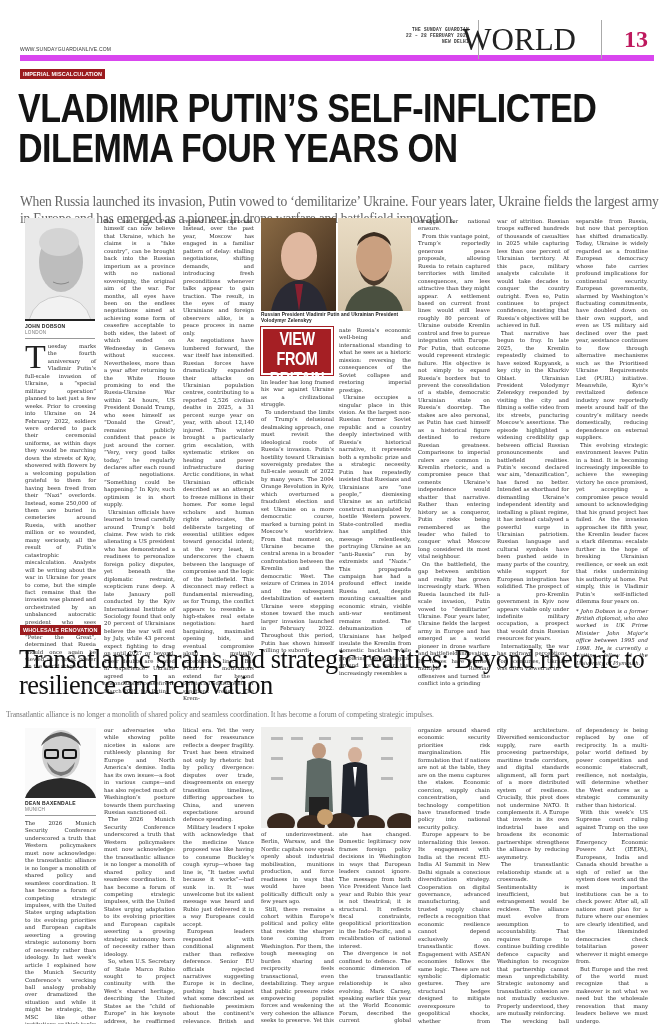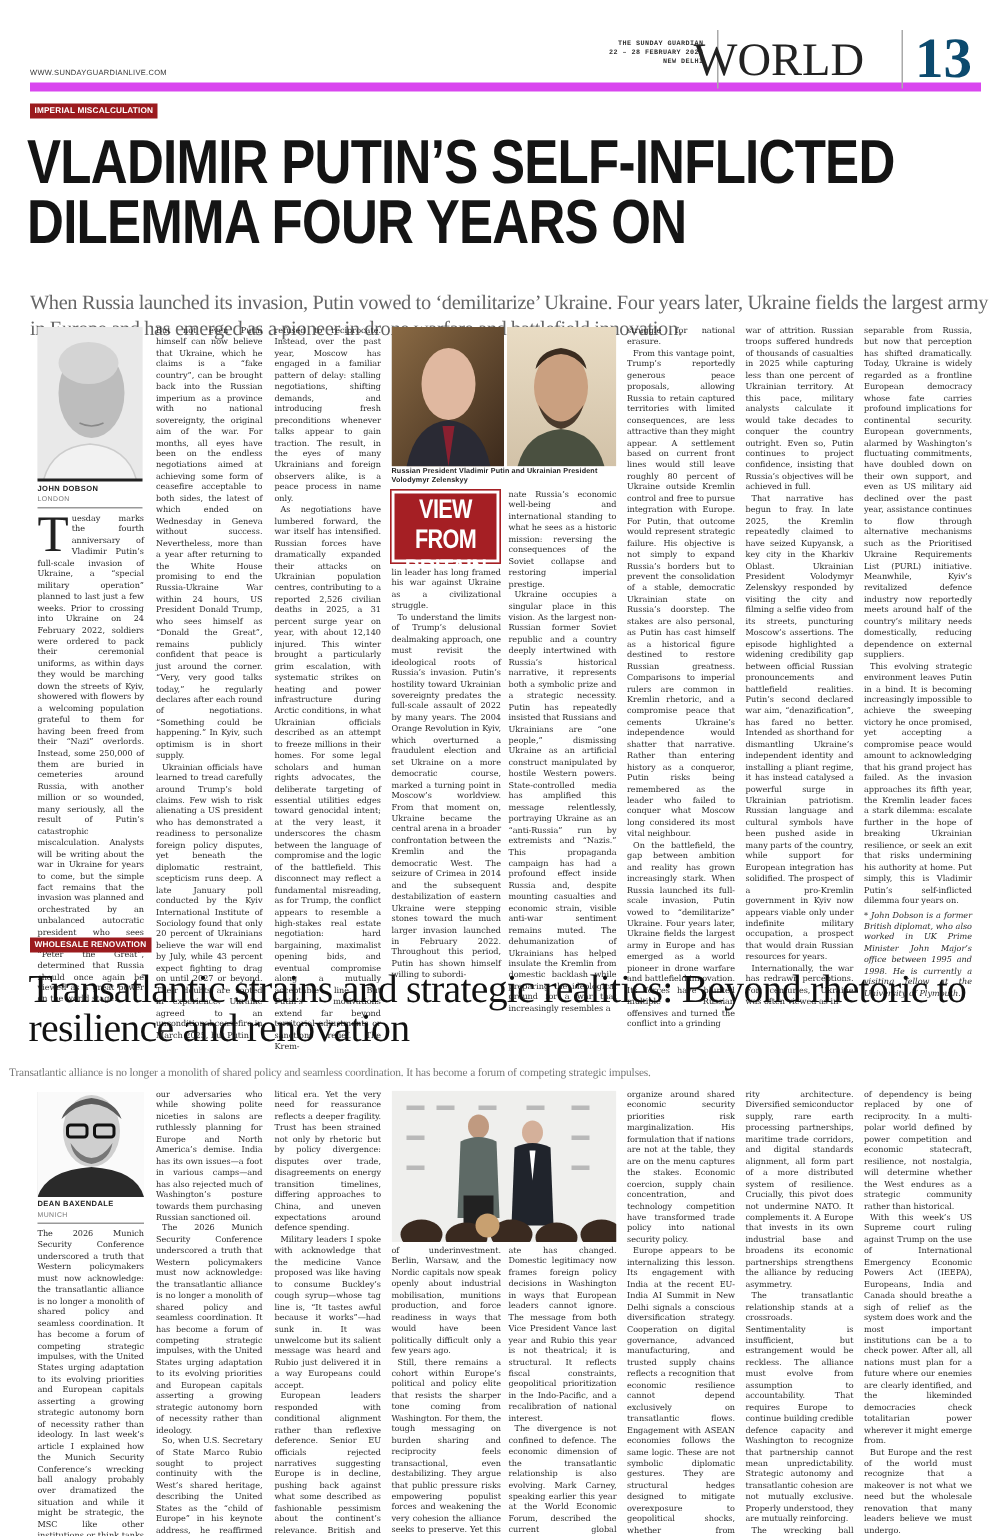--- a/index.html
+++ b/index.html
@@ -5,21 +5,21 @@
   * { box-sizing: border-box; margin: 0; padding: 0; }
   html, body { width: 672px; height: 1024px; background: #fff; overflow: hidden; }
   body { font-family: "DejaVu Serif", serif; color: #1a1a1a; position: relative; }
 
   .masthead { position: absolute; left: 20px; top: 18px; width: 634px; height: 43px; border-bottom: 6px solid #d946ef; }
   .site-url { position: absolute; left: 0; bottom: 3px; font-family: "Liberation Sans", sans-serif; font-size: 5px; letter-spacing: .2px; color: #333; }
   .pub-info { position: absolute; right: 185px; top: 9px; text-align: right; font-family: "Liberation Mono", monospace; font-size: 4.5px; line-height: 6.2px; color: #333; font-weight: bold; letter-spacing: .3px; }
   .sep1 { position: absolute; right: 175px; top: 2px; width: 1px; height: 39px; background: #aaa; }
   .section-name { position: absolute; right: 78px; top: 6px; font-family: "Liberation Serif", serif; font-size: 31px; letter-spacing: 0px; color: #222; line-height: 32px; }
   .sep2 { position: absolute; right: 52px; top: 2px; width: 1px; height: 39px; background: #aaa; }
-  .page-num { position: absolute; right: 6px; top: 5px; font-family: "Liberation Serif", serif; font-weight: bold; font-size: 38px; color: #0c4a6e; line-height: 32px; }
+  .page-num { position: absolute; right: 6px; top: 5px; font-family: "Liberation Serif", serif; font-weight: bold; font-size: 24px; color: #be185d; line-height: 32px; }
 
   .kicker { position: absolute; background: #9b1b1e; color: #fff; font-family: "Liberation Sans", sans-serif; font-weight: bold; font-size: 5.5px; letter-spacing: .1px; padding: 2px 3px; text-transform: uppercase; }
 
   .headline-1 { position: absolute; left: 18px; top: 88px; width: 640px; font-family: "Liberation Sans", sans-serif; font-weight: bold; font-size: 41.5px; line-height: 40px; letter-spacing: -.6px; transform: scaleX(.82); transform-origin: left top; width: 780px; color: #141414; }
   .deck-1 { position: absolute; left: 20px; top: 194px; width: 640px; font-family: "Liberation Serif", serif; font-size: 13.6px; line-height: 16.5px; color: #666; letter-spacing: -.25px; }
 
   .col { position: absolute; font-size: 5.4px; line-height: 7.45px; text-align: justify; color: #2a2a2a; hyphens: auto; }
   .col p { text-indent: 4px; }
   .col p.noindent { text-indent: 0; }
   .col em { font-style: italic; }

